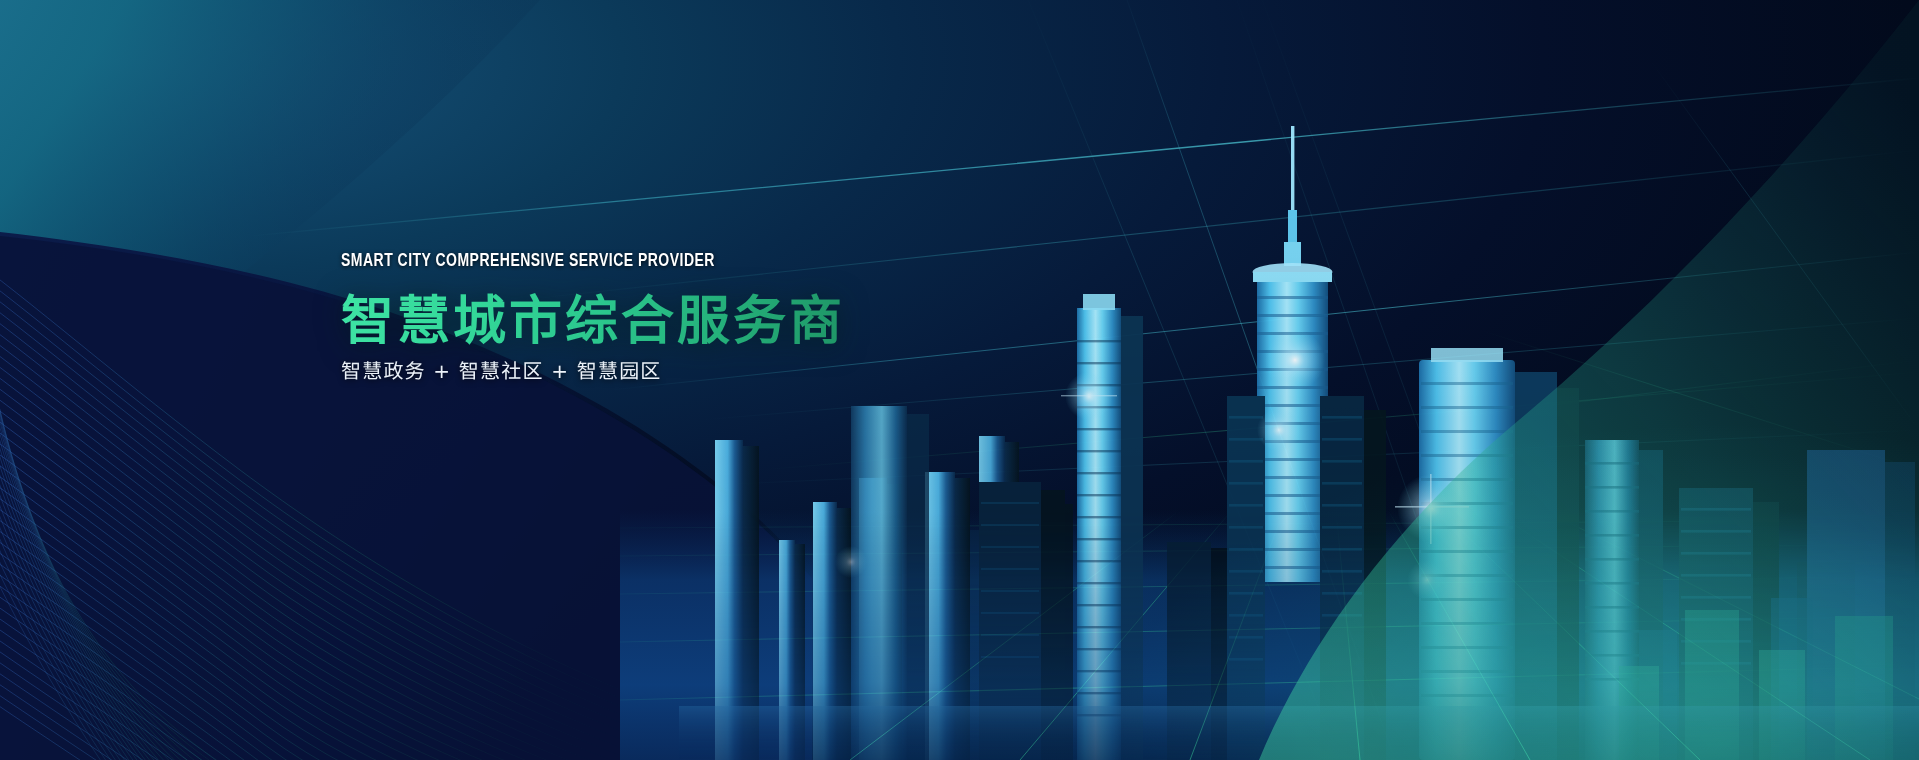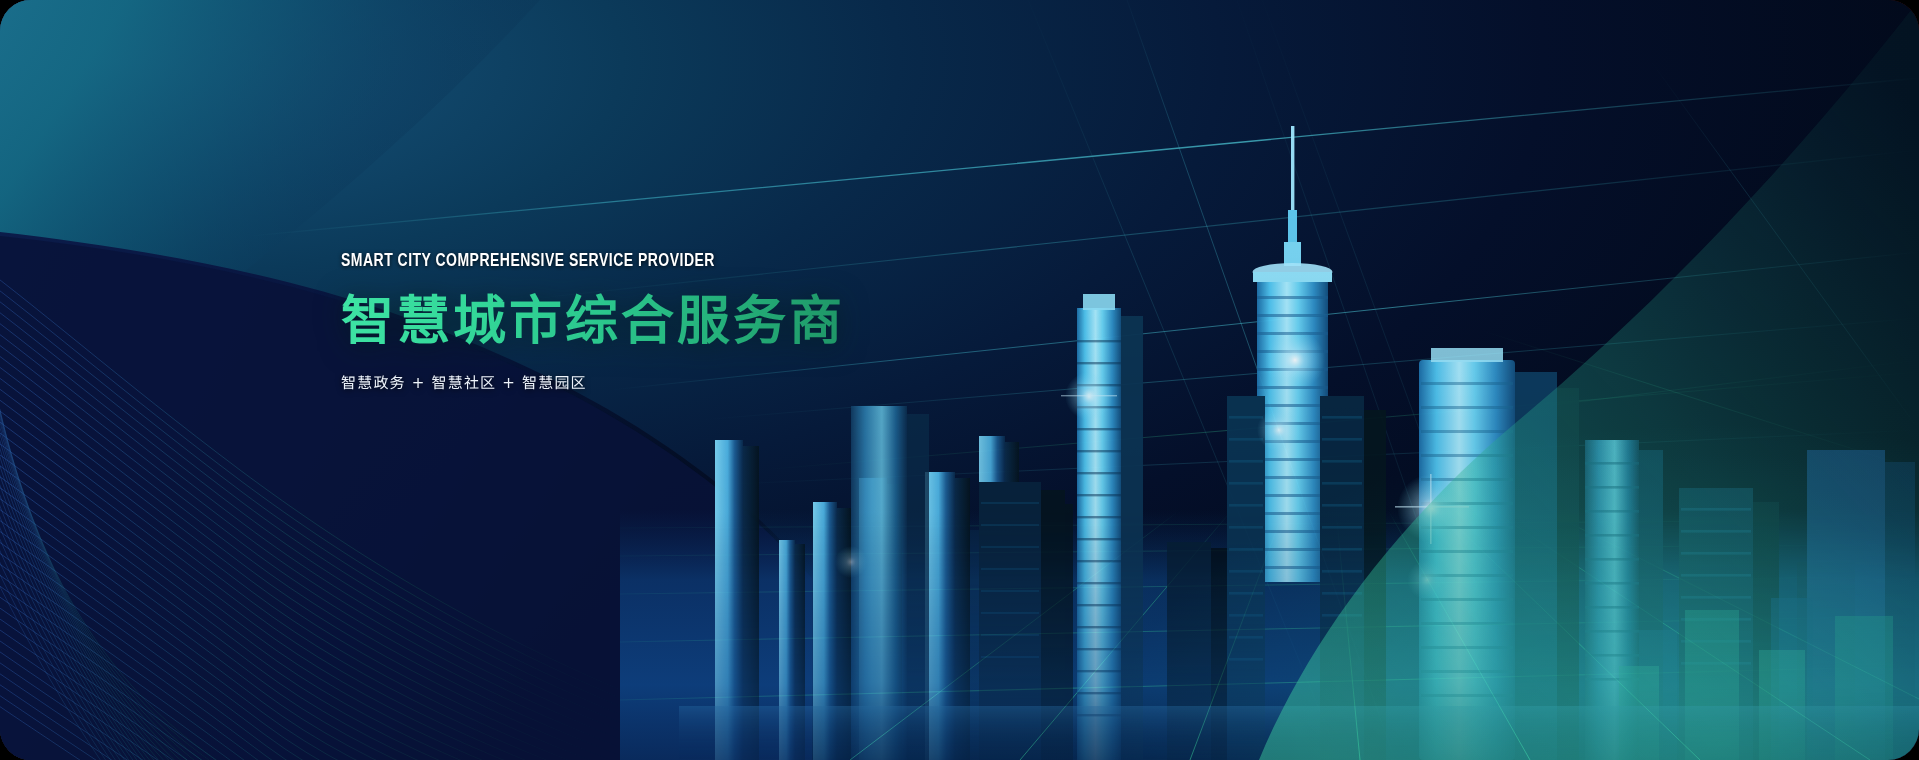--- a/index.html
+++ b/index.html
@@ -8,21 +8,20 @@
     width:1919px; height:760px;
     background:#000; overflow:hidden;
     font-family:"Liberation Sans","DejaVu Sans",sans-serif;
   }
 
   .banner {
     position:relative;
     width:1919px; height:760px;
     overflow:hidden;
     background:#7f1d1d;
-    border-radius:31px;
   }
 
   
   .bg-base {
     position:absolute; inset:0;
     background:
       radial-gradient(120% 130% at 6% 8%,  #1a5a80 0%, #11486c 12%, #0b3a5a 22%, #08294a 34%, #061a3a 48%, #040f2a 62%, #020a1c 78%, #01060f 100%),
       linear-gradient(105deg, #104a6e 0%, #0c3f60 10%, #082c4d 24%, #05203f 38%, #030f28 58%, #01060f 80%, #000308 100%);
   }
 
@@ -83,22 +82,22 @@
     white-space:nowrap;
     background:linear-gradient(95deg,#3ee3a4 0%,#34d99a 16%,#2bc78d 35%,#23ab76 55%,#1d8d60 74%,#1a7a52 88%,#186b4a 100%);
     -webkit-background-clip:text;
     background-clip:text;
     color:transparent;
     -webkit-text-fill-color:transparent;
     filter:drop-shadow(0 3px 14px rgba(0,30,20,.6));
     font-family:"DejaVu Sans","Liberation Sans",sans-serif;
   }
   .subline {
-    margin-top:20px;
-    font-size:15px;
+    margin-top:4px;
+    font-size:20px;
     font-weight:400;
     letter-spacing:1.2px;
     color:#eef4fb;
     white-space:nowrap;
     text-shadow:0 1px 6px rgba(0,0,0,.8);
     font-family:"DejaVu Sans","Liberation Sans",sans-serif;
   }
 </style>
 </head>
 <body>

